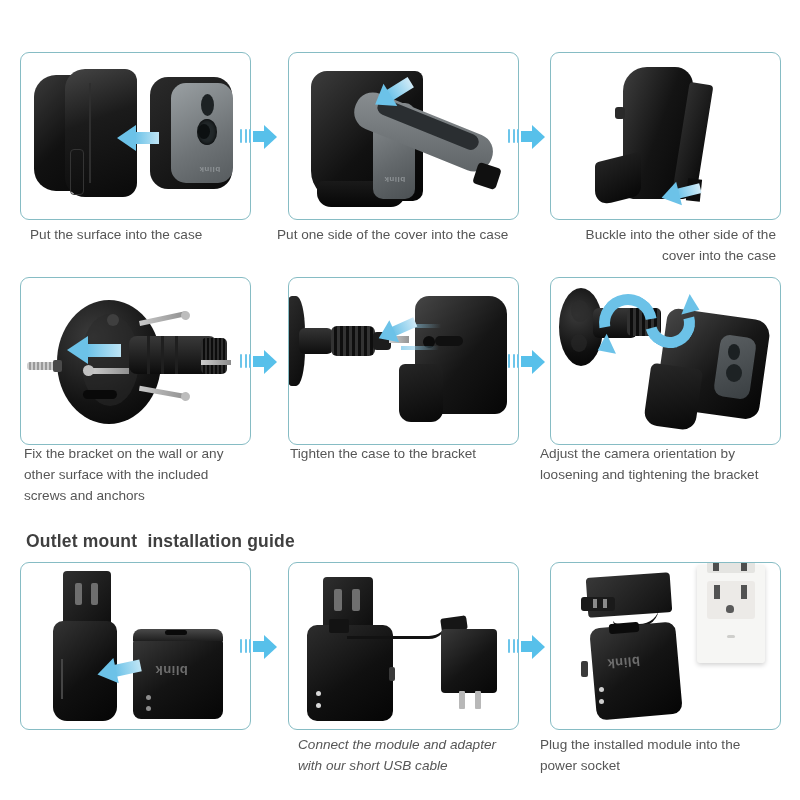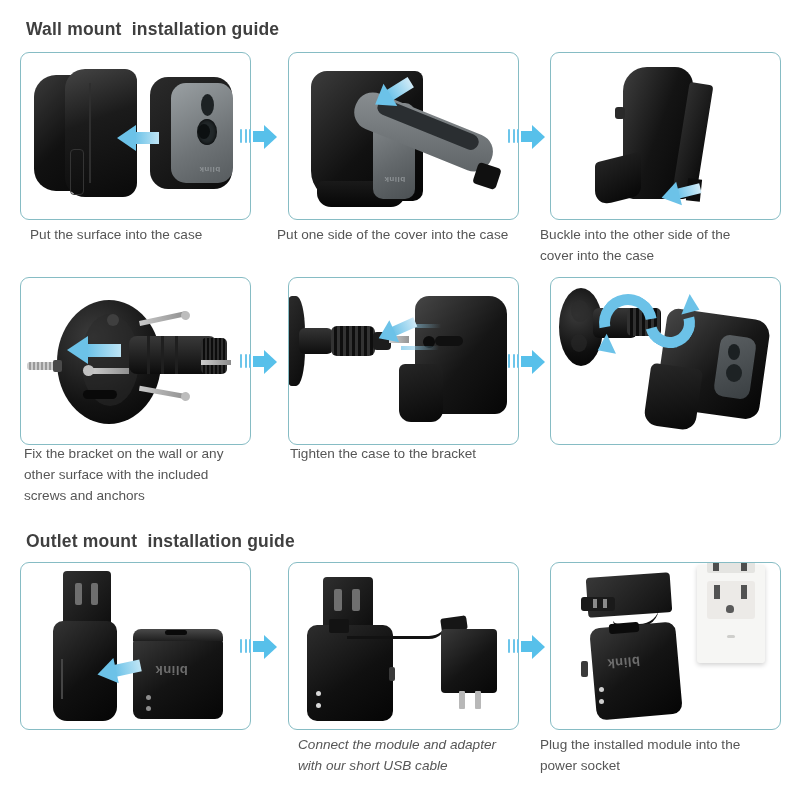--- a/index.html
+++ b/index.html
@@ -75,21 +75,20 @@
     letter-spacing:0.5px;
     transform: rotate(180deg);
     font-family:"Liberation Sans", sans-serif;
   }
 </style>
 </head>
 <body>
 
 <div class="page">
 
-  <div class="section-title" id="wall-title">Wall mount  installation guide</div>
 
   <div class="panel" style="left:20px; top:52px;">
     <div class="stage">
 
       <div class="blk" style="left:13px; top:22px; width:98px; height:116px; border-radius:22px 14px 16px 22px; background:linear-gradient(135deg,#3a3a3a 0%,#111 45%,#050505 100%);"></div>
       <div class="blk" style="left:44px; top:16px; width:72px; height:128px; border-radius:20px 12px 14px 20px; background:linear-gradient(160deg,#454545 0%,#1b1b1b 40%,#0a0a0a 100%);"></div>
       <div style="position:absolute; left:68px; top:30px; width:2px; height:100px; background:#2e2e2e;"></div>
       <div style="position:absolute; left:49px; top:96px; width:14px; height:46px; border:1.5px solid #343434; border-radius:4px;"></div>
 
       <div class="blk" style="left:129px; top:24px; width:82px; height:112px; border-radius:18px; background:linear-gradient(140deg,#2b2b2b,#0b0b0b);"></div>
@@ -151,21 +150,21 @@
 
       <div style="position:absolute; left:130px; top:30px; width:24px; height:110px; border-radius:4px; background:linear-gradient(100deg,#2f2f2f,#0b0b0b); transform:rotate(9deg);"></div>
       <div style="position:absolute; left:136px; top:126px; width:14px; height:22px; background:#0d0d0d; transform:rotate(6deg);"></div>
 
       <div class="act" style="left:110px; top:128px; width:40px; height:24px; transform:rotate(-14deg);">
         <div class="shaft" style="left:16px; top:7px; width:24px; height:10px; background:linear-gradient(90deg,#6cc2e8,#d2ecf8);"></div>
         <div class="tip" style="left:0; top:0; border-top:12px solid transparent; border-bottom:12px solid transparent; border-right:18px solid #6cc2e8;"></div>
       </div>
     </div>
   </div>
-  <div class="caption" style="left:540px; top:224px;">Buckle into the other side of the
+  <div class="caption" style="left:540px; top:224px;text-align:right;">Buckle into the other side of the
 cover into the case</div>
 
   <div class="panel" style="left:20px; top:277px;">
     <div class="stage">
       <div style="position:absolute; left:36px; top:22px; width:104px; height:124px; border-radius:50%; background:radial-gradient(circle at 35% 30%,#3c3c3c,#131313 60%,#040404);"></div>
       <div style="position:absolute; left:60px; top:36px; width:58px; height:92px; border-radius:50%; background:#2a2a2a; opacity:.55;"></div>
       <div style="position:absolute; left:86px; top:36px; width:12px; height:12px; border-radius:50%; background:#3f3f3f;"></div>
       <div style="position:absolute; left:62px; top:112px; width:34px; height:9px; border-radius:5px; background:#090909;"></div>
 
       <div class="blk" style="left:108px; top:58px; width:88px; height:38px; border-radius:8px; background:linear-gradient(180deg,#393939,#0c0c0c);"></div>
@@ -249,20 +248,22 @@
       <div style="position:absolute; left:166px; top:58px; width:36px; height:62px; border-radius:10px; background:linear-gradient(150deg,#5a5f62,#3a3f42); transform:rotate(8deg);"></div>
       <div style="position:absolute; left:177px; top:66px; width:12px; height:16px; border-radius:50%; background:#1b2022;"></div>
       <div style="position:absolute; left:175px; top:86px; width:16px; height:18px; border-radius:50%; background:#1d2224;"></div>
 
       <div style="position:absolute; left:48px; top:16px; width:58px; height:58px; border:11px solid #6cc2e8; border-radius:50%; border-right-color:transparent; border-bottom-color:transparent; transform:rotate(35deg);"></div>
       <div style="position:absolute; left:46px; top:58px; width:0; height:0; border-top:11px solid transparent; border-bottom:11px solid transparent; border-right:15px solid #6cc2e8; transform:rotate(-25deg);"></div>
       <div style="position:absolute; left:94px; top:20px; width:50px; height:50px; border:11px solid #6cc2e8; border-radius:50%; border-left-color:transparent; border-top-color:transparent; transform:rotate(30deg);"></div>
       <div style="position:absolute; left:134px; top:18px; width:0; height:0; border-top:11px solid transparent; border-bottom:11px solid transparent; border-left:15px solid #6cc2e8; transform:rotate(22deg);"></div>
     </div>
   </div>
+  <div class="caption" style="left:540px; top:443px;">Adjust the camera orientation by
+loosening and tightening the bracket</div>
 
   <div class="section-title" id="outlet-title">Outlet mount  installation guide</div>
 
   <div class="panel" style="left:20px; top:562px;">
     <div class="stage">
 
       <div class="blk" style="left:42px; top:8px; width:48px; height:62px; border-radius:4px 4px 0 0; background:linear-gradient(130deg,#2f2f2f,#0c0c0c);"></div>
       <div class="blk" style="left:32px; top:58px; width:64px; height:100px; border-radius:10px 10px 14px 14px; background:linear-gradient(140deg,#343434,#101010 55%,#050505);"></div>
       <div style="position:absolute; left:54px; top:20px; width:7px; height:22px; border-radius:2px; background:#6e6e6e;"></div>
       <div style="position:absolute; left:70px; top:20px; width:7px; height:22px; border-radius:2px; background:#6e6e6e;"></div>

